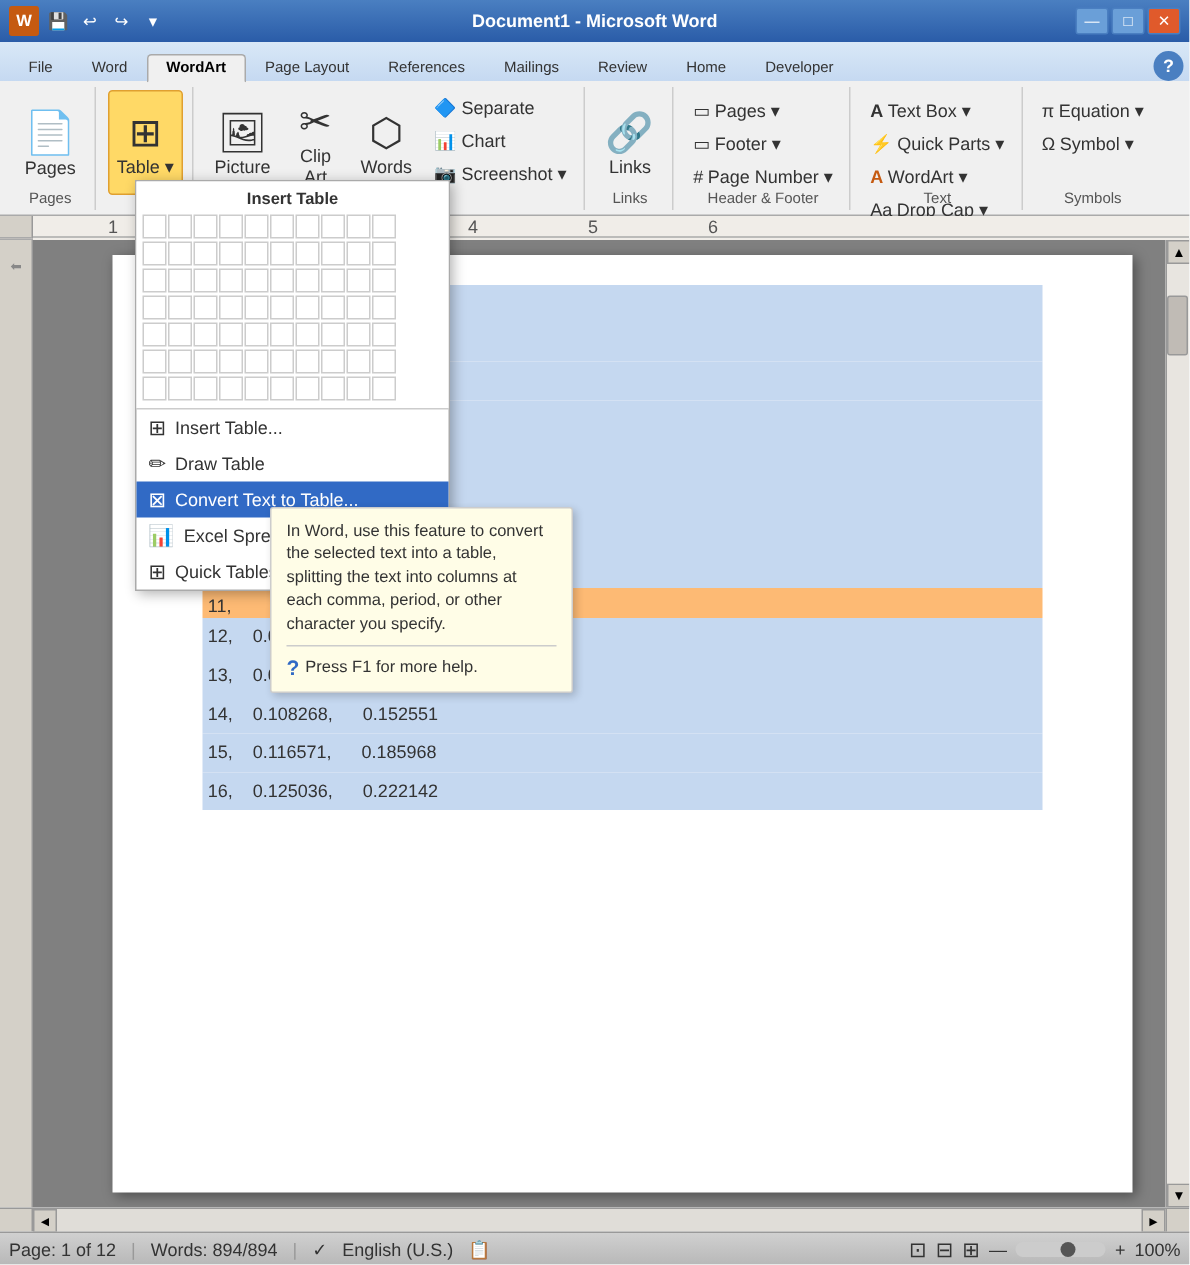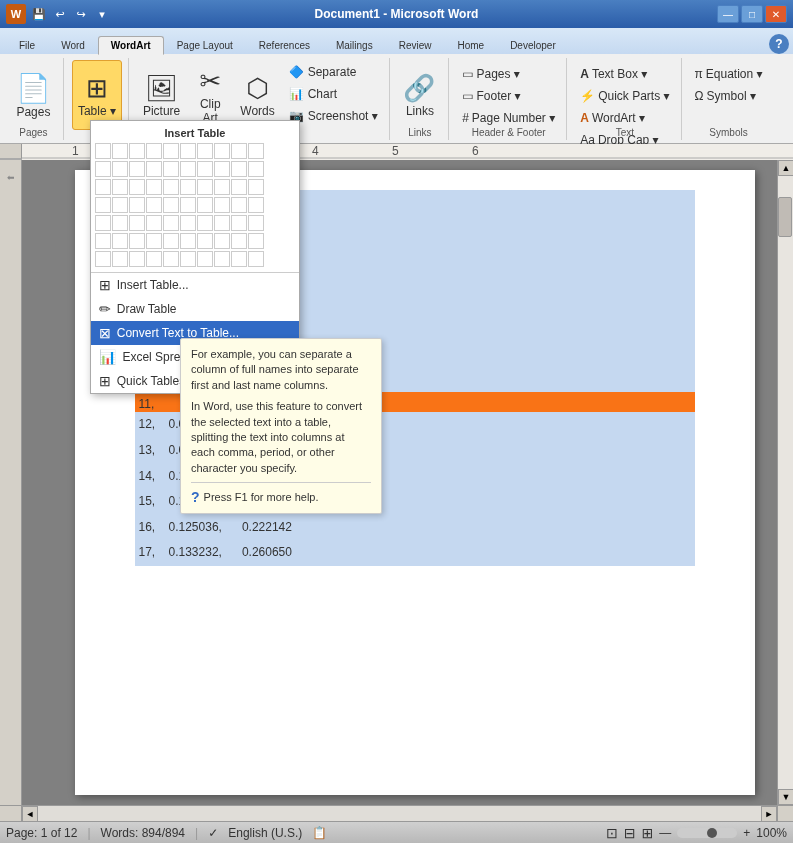--- a/index.html
+++ b/index.html
@@ -398,38 +398,35 @@
                   <span>&nbsp;&nbsp;&nbsp;&nbsp;&nbsp;&nbsp;&nbsp;&nbsp;&nbsp;&nbsp;&nbsp;&nbsp;&nbsp;&nbsp;&nbsp;&nbsp;0.001018</span>
                 </div>
                 <div style="background: #c5d8f0; padding: 2px 4px;">
                   <span>&nbsp;&nbsp;&nbsp;&nbsp;&nbsp;&nbsp;&nbsp;&nbsp;&nbsp;&nbsp;&nbsp;&nbsp;&nbsp;&nbsp;&nbsp;&nbsp;0.000869</span>
                 </div>
                 <div style="background: #c5d8f0; padding: 2px 4px; height: 20px;">&nbsp;</div>
                 <div style="background: #c5d8f0; padding: 2px 4px; height: 20px;"><span>7,</span></div>
                 <div style="background: #c5d8f0; padding: 2px 4px; height: 20px;"><span>8,</span></div>
                 <div style="background: #c5d8f0; padding: 2px 4px; height: 20px;"><span>9,</span></div>
                 <div style="background: #c5d8f0; padding: 2px 4px; height: 20px;"><span>10,</span></div>
-                <div style="background: #f97316; padding: 2px 4px; height: 20px;"><span>11,</span></div>
+                <div style="background: #fdba74; padding: 2px 4px; height: 20px;"><span>11,</span></div>
                 <div style="background: #c5d8f0; padding: 2px 4px;">
                   <span>12,&nbsp;&nbsp;&nbsp;&nbsp;0.091607,&nbsp;&nbsp;&nbsp;&nbsp;&nbsp;&nbsp;0.102497</span>
                 </div>
                 <div style="background: #c5d8f0; padding: 2px 4px;">
                   <span>13,&nbsp;&nbsp;&nbsp;&nbsp;0.099964,&nbsp;&nbsp;&nbsp;&nbsp;&nbsp;&nbsp;0.124969</span>
                 </div>
                 <div style="background: #c5d8f0; padding: 2px 4px;">
                   <span>14,&nbsp;&nbsp;&nbsp;&nbsp;0.108268,&nbsp;&nbsp;&nbsp;&nbsp;&nbsp;&nbsp;0.152551</span>
                 </div>
                 <div style="background: #c5d8f0; padding: 2px 4px;">
                   <span>15,&nbsp;&nbsp;&nbsp;&nbsp;0.116571,&nbsp;&nbsp;&nbsp;&nbsp;&nbsp;&nbsp;0.185968</span>
                 </div>
                 <div style="background: #c5d8f0; padding: 2px 4px;">
                   <span>16,&nbsp;&nbsp;&nbsp;&nbsp;0.125036,&nbsp;&nbsp;&nbsp;&nbsp;&nbsp;&nbsp;0.222142</span>
-                </div>
-                <div style="background: #c5d8f0; padding: 2px 4px;">
-                  <span>17,&nbsp;&nbsp;&nbsp;&nbsp;0.133232,&nbsp;&nbsp;&nbsp;&nbsp;&nbsp;&nbsp;0.260650</span>
                 </div>
               </div>
             </div>
           </div>
         </div>
 
         <div id="vert-scroll">
           <div class="scroll-btn">▲</div>
           <div class="scroll-track">
             <div class="scroll-thumb"></div>
@@ -591,20 +588,19 @@
     <span style="font-size:14px;">📊</span>
     <span>Excel Spreadsheet</span>
   </div>
   <div class="dropdown-item">
     <span style="font-size:14px;">⊞</span>
     <span>Quick Tables</span>
   </div>
 </div>
 
 <div id="tooltip" style="position:fixed; top:338px; left:180px; background:#fffde7; border:1px solid #ccc; box-shadow:2px 2px 6px rgba(0,0,0,0.2); z-index:200; width:202px; padding:8px 10px; border-radius:2px;">
-  <p style="font-size:11px; color:#333; margin-bottom:6px; line-height:1.4;">For example, you can separate a column of full names into separate first and last name columns.</p>
   <p style="font-size:11px; color:#333; margin-bottom:6px; line-height:1.4;">In Word, use this feature to convert the selected text into a table, splitting the text into columns at each comma, period, or other character you specify.</p>
   <div style="height:1px; background:#ccc; margin-bottom:6px;"></div>
   <div style="display:flex; align-items:center; gap:4px;">
     <span style="color:#316ac5; font-size:14px; font-weight:bold;">?</span>
     <span style="font-size:11px; color:#333;">Press F1 for more help.</span>
   </div>
 </div>
 
 </body></html>

